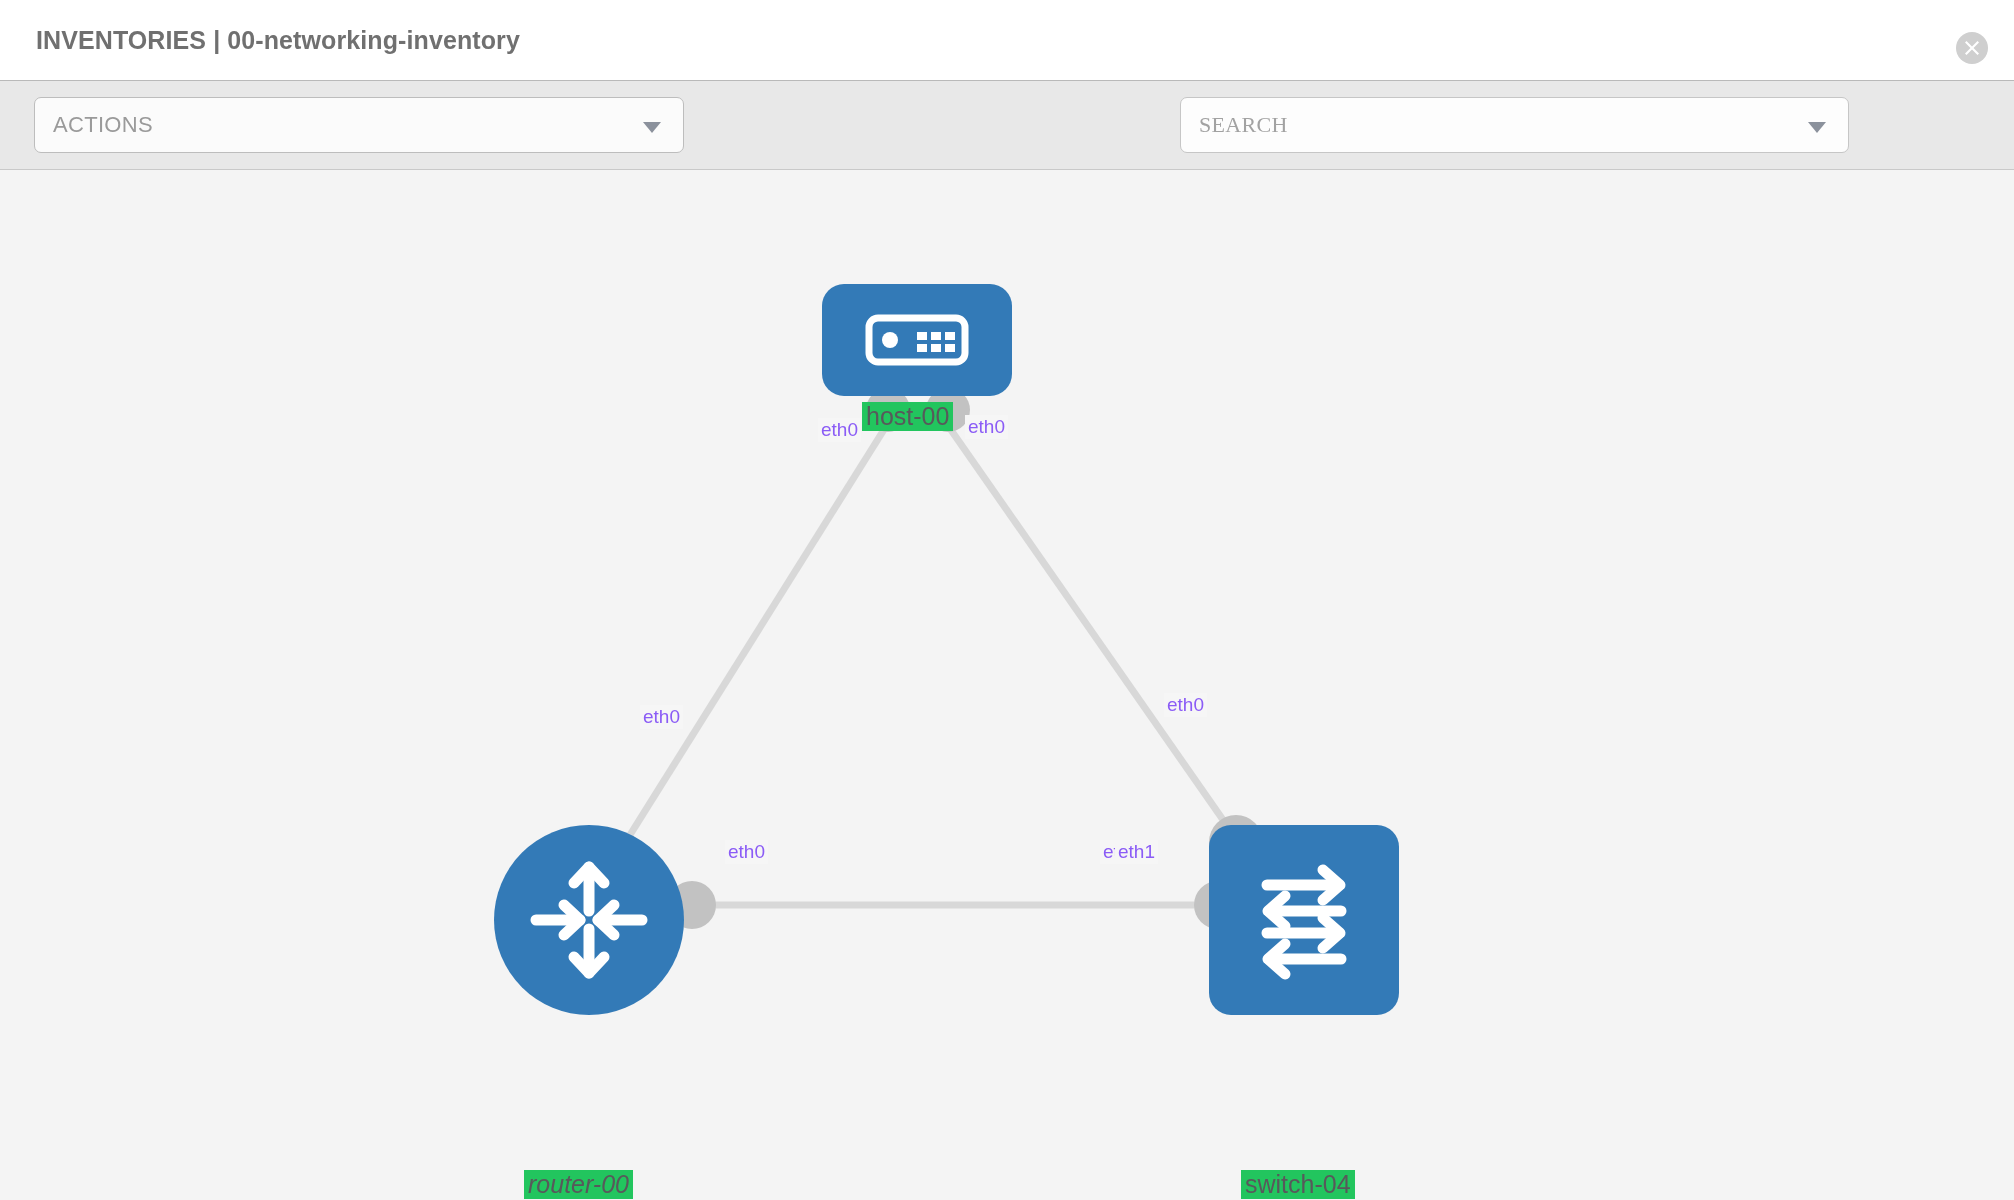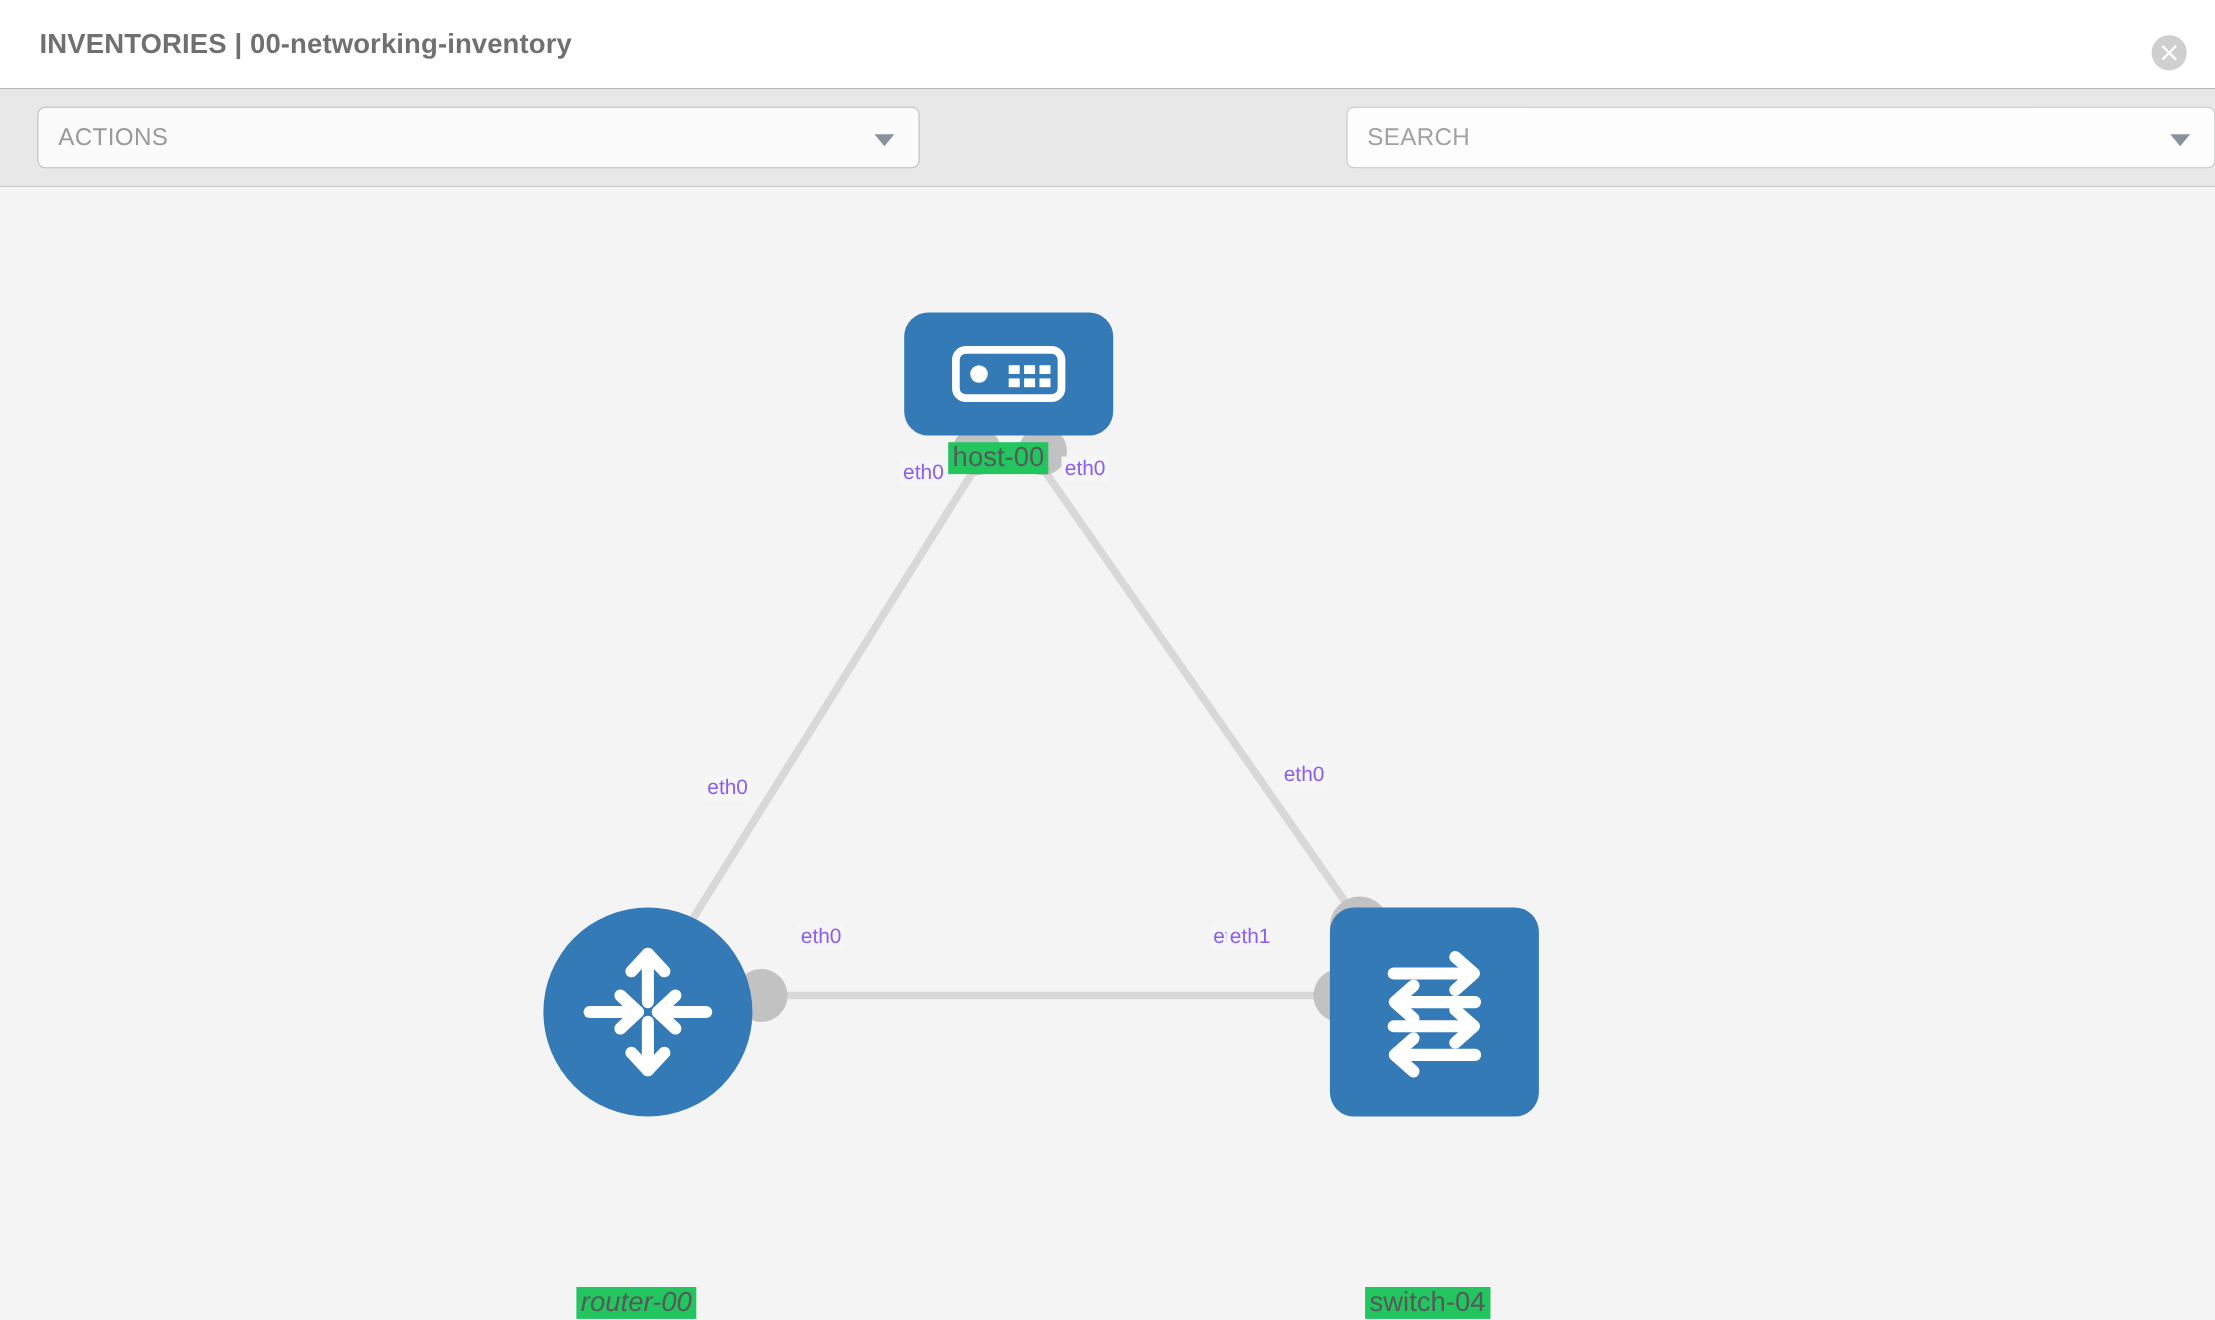--- a/index.html
+++ b/index.html
@@ -48,21 +48,21 @@
     position: absolute;
     top: 68px; left: 0;
     width: 2014px; height: 90px;
     background: #e8e8e8;
     border-top: 1px solid #b9b9b9;
     border-bottom: 1px solid #c9c9c9;
   }
   .actions-select {
     position: absolute;
     left: 34px; top: 16px;
-    width: 802px; height: 56px;
+    width: 650px; height: 56px;
     background: #fbfbfb;
     border: 1px solid #bdbdbd;
     border-radius: 7px;
     cursor: pointer;
   }
   .actions-label {
     position: absolute;
     left: 18px; top: 14px;
     font-size: 22px;
     color: #9a9a9a;
@@ -80,26 +80,27 @@
     position: absolute;
     top: 88px;
     width: 44px; height: 44px;
     cursor: pointer;
   }
   .tool-icon.wrench { left: 1040px; }
   .tool-icon.key    { left: 1106px; }
 
   .search-box {
     position: absolute;
-    left: 1224px; top: 16px;
-    width: 790px; height: 56px;
+    left: 1180px; top: 16px;
+    width: 669px; height: 56px;
     background: #fdfdfd;
     border: 1px solid #c6c6c6;
     border-radius: 7px;
     cursor: text;
+    font-family: Liberation Serif, serif;
   }
   .search-label {
     position: absolute;
     left: 18px; top: 14px;
     font-size: 22px;
     color: #a2a2a2;
     letter-spacing: 0.3px;
   }
 
   

